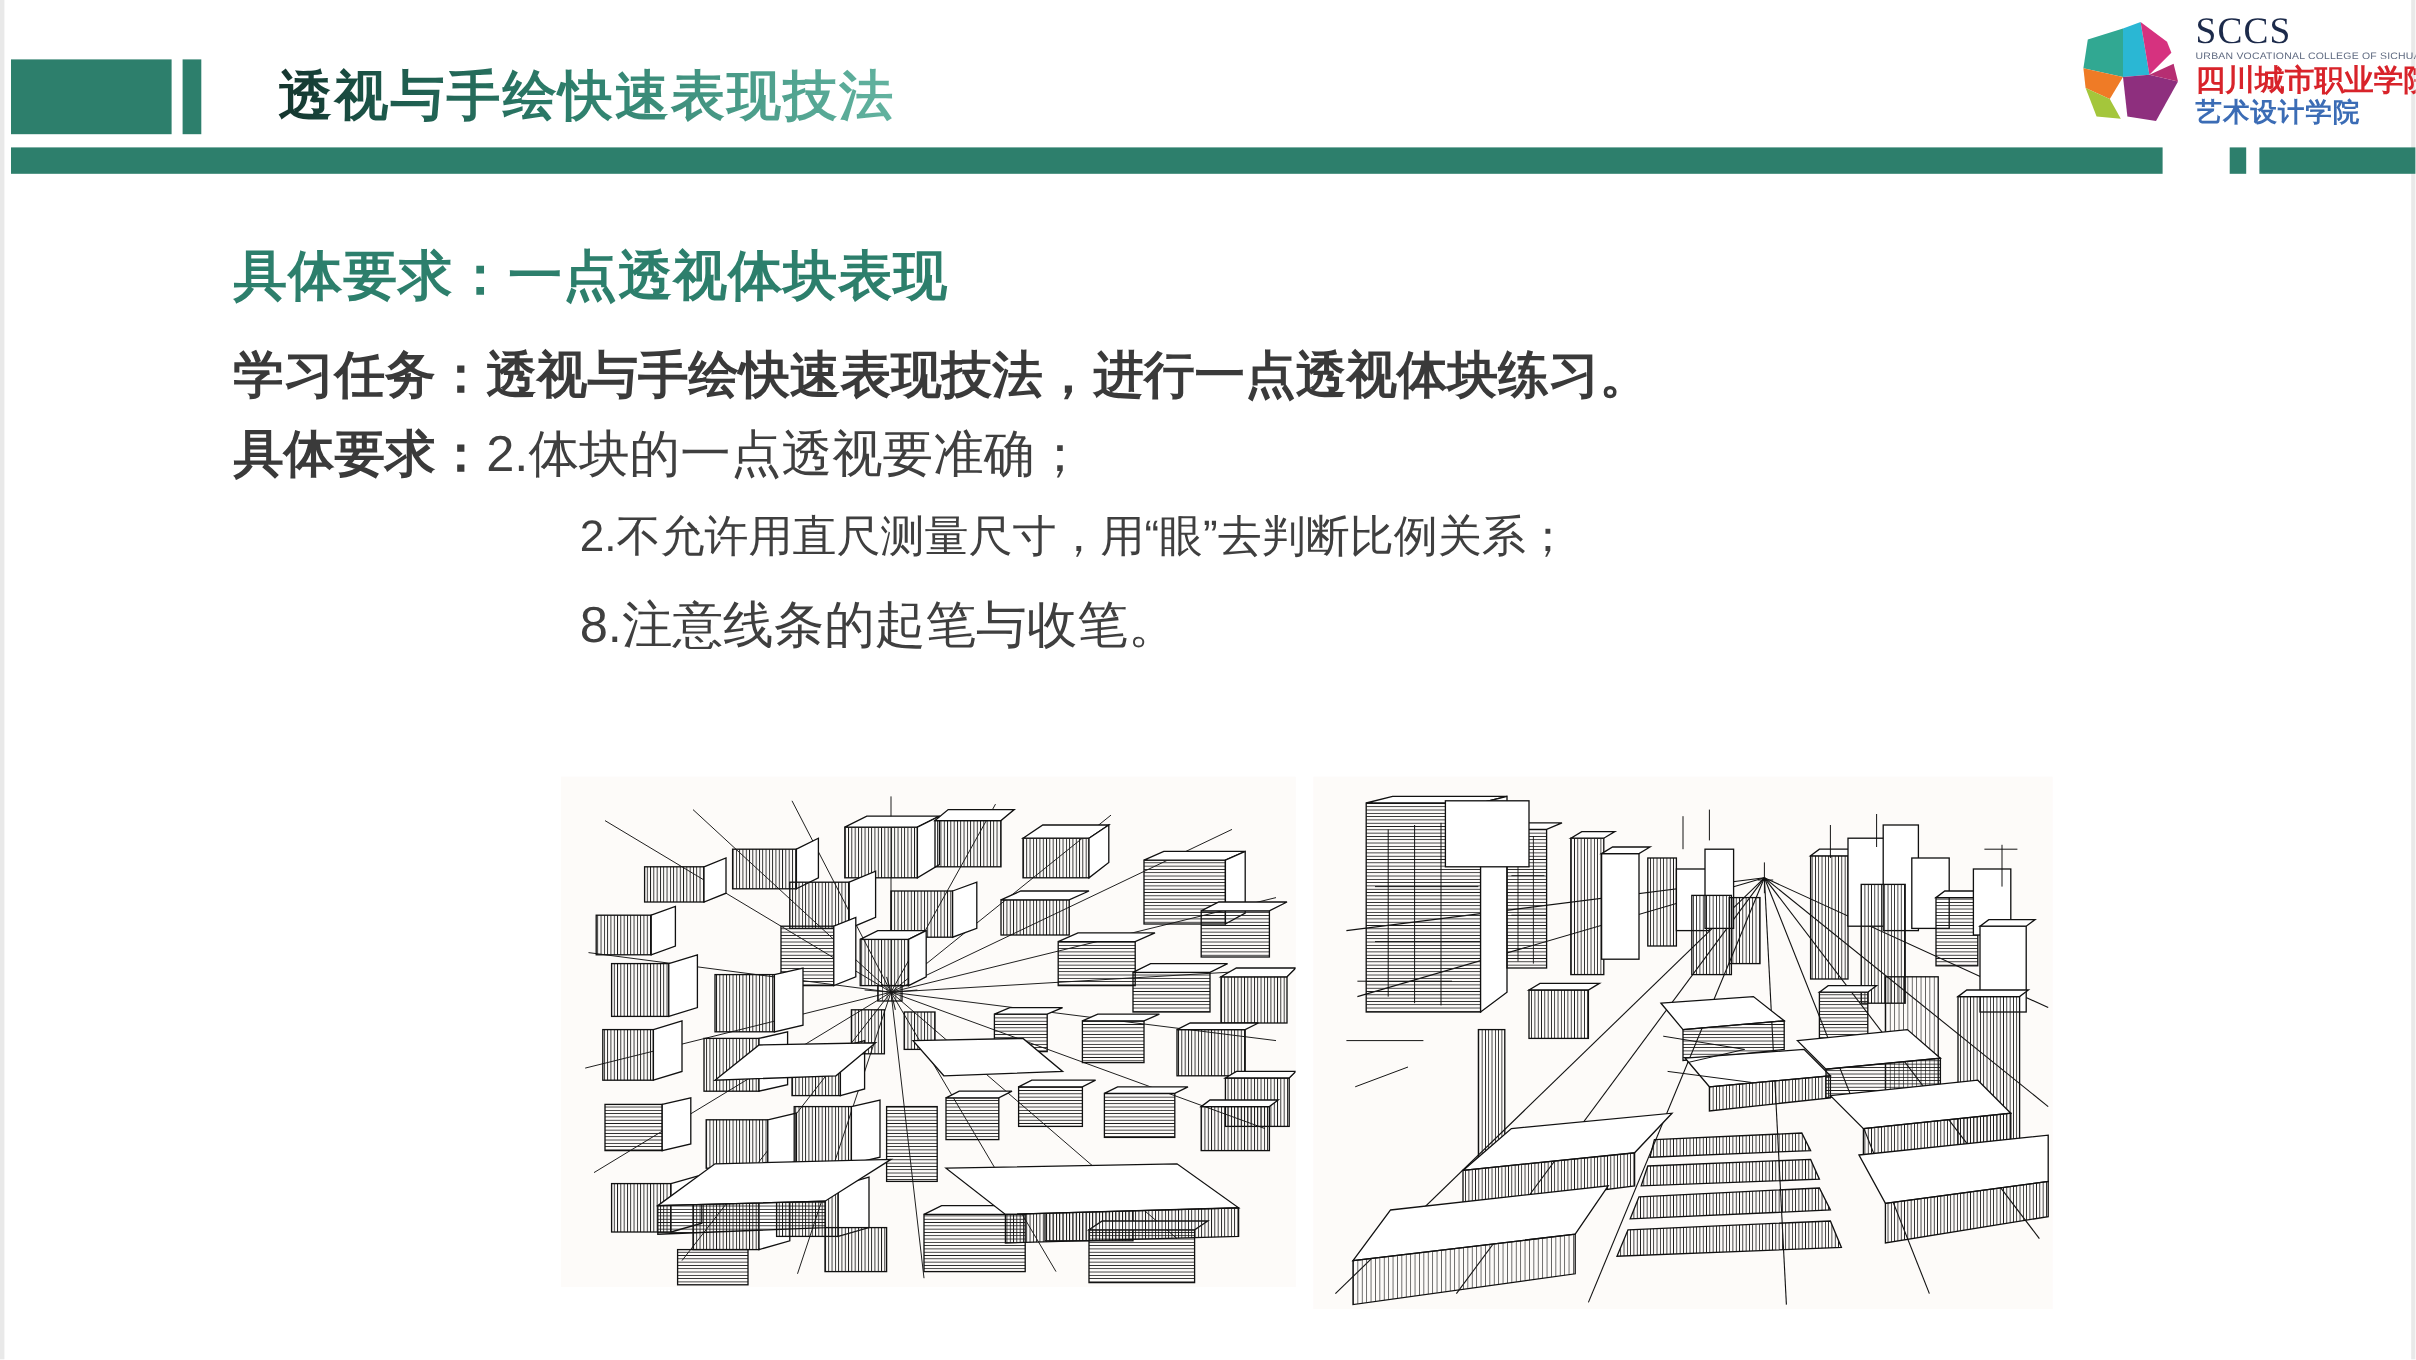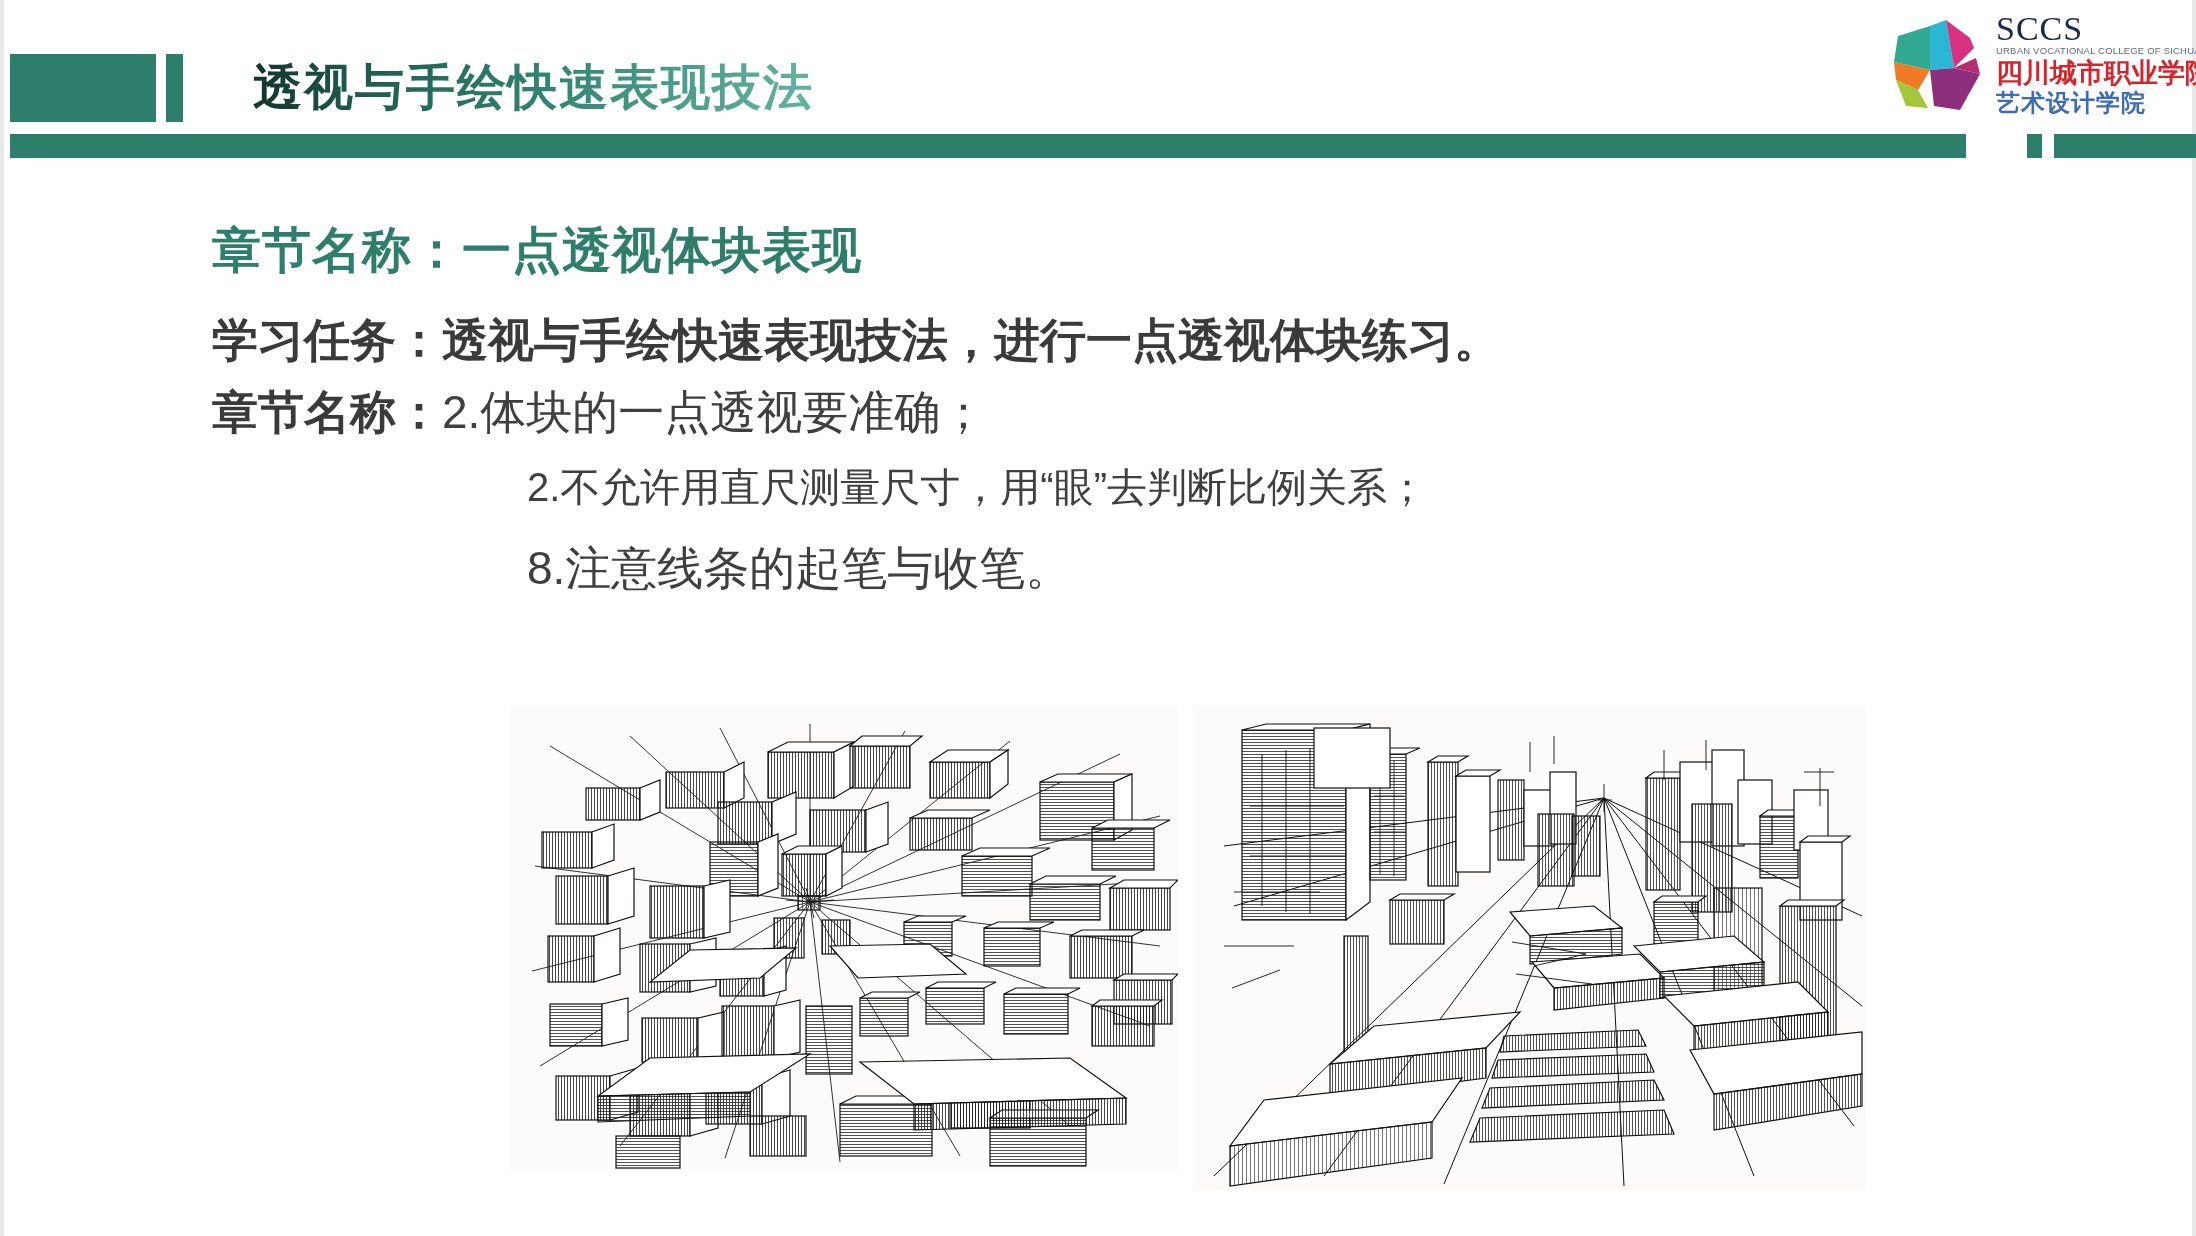--- a/index.html
+++ b/index.html
@@ -136,23 +136,23 @@
       <div class="logo-cn1">四川城市职业学院</div>
       <div class="logo-cn2">艺术设计学院</div>
     </div>
   </div>
 
   <div class="div-seg div-a"></div>
   <div class="div-seg div-b"></div>
   <div class="div-seg div-c"></div>
 
   <div class="body-area">
-    <div class="line l-chapter">章节名称：一点透视体块表现</div>
+    <div class="line l-chapter">具体要求：一点透视体块表现</div>
     <div class="line l-task">学习任务：透视与手绘快速表现技法，进行一点透视体块练习。</div>
-    <div class="line l-req"><span>章节名称：</span><span class="reg">2.体块的一点透视要准确；</span></div>
+    <div class="line l-req"><span>具体要求：</span><span class="reg">2.体块的一点透视要准确；</span></div>
     <div class="line l-item2">2.不允许用直尺测量尺寸，用“眼”去判断比例关系；</div>
     <div class="line l-item3">8.注意线条的起笔与收笔。</div>
   </div>
 
   <div class="img-left">
     <svg viewBox="0 0 668 464" xmlns="http://www.w3.org/2000/svg" aria-hidden="true">
       <defs>
         <pattern id="hv" width="3" height="3" patternUnits="userSpaceOnUse">
           <path d="M0 0 V3" stroke="#1a1a1a" stroke-width="1.6"></path>
         </pattern>

